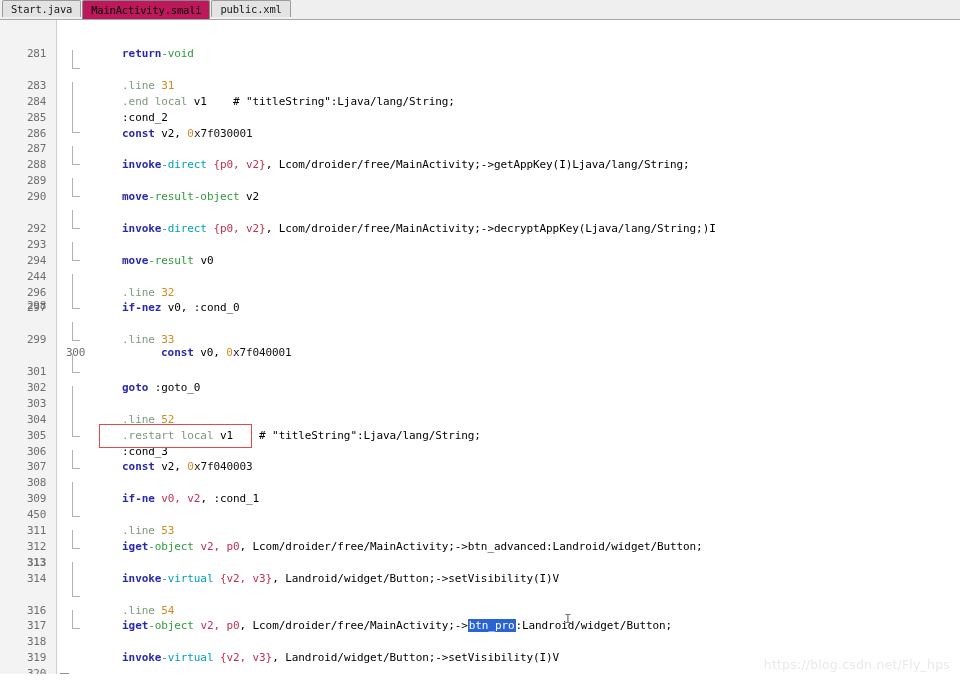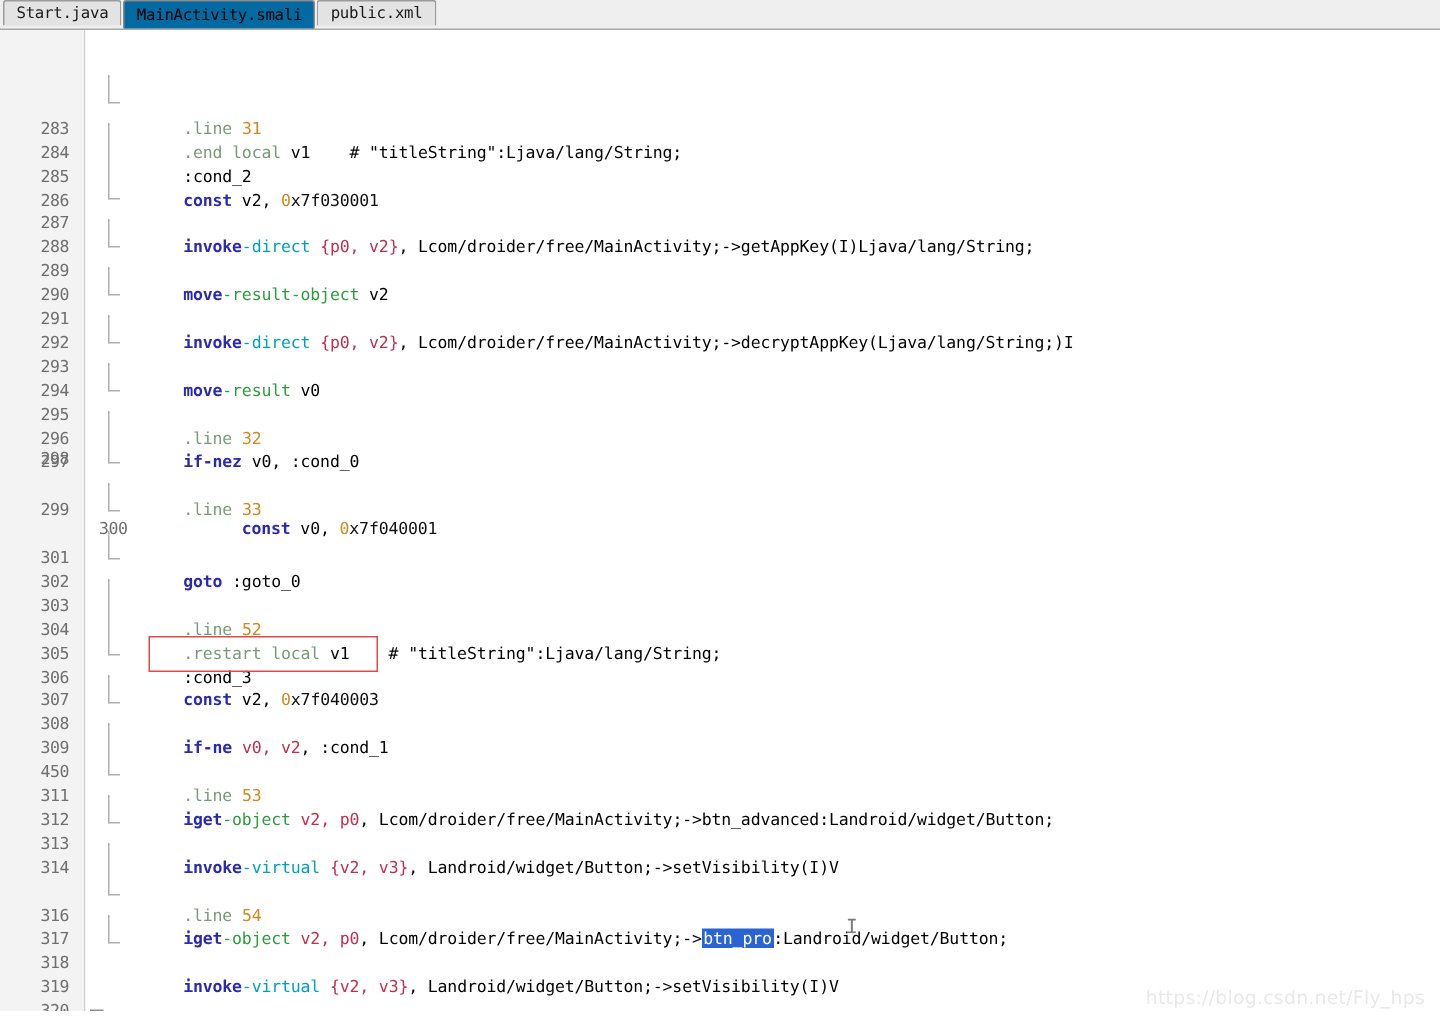--- a/index.html
+++ b/index.html
@@ -29,21 +29,21 @@
     background:#e3e3e3;
     border:1px solid #9b9b9b;
     border-bottom:none;
     border-radius:2px 2px 0 0;
     box-sizing:border-box;
     white-space:nowrap;
     cursor:default;
     letter-spacing:-0.2px;
   }
   .tab.active{
-    background:#0369a1;
+    background:#be185d;
     color:#000;
     height:19px;line-height:19px;
     border-color:#8a8a8a;
     position:relative;z-index:3;
     margin-bottom:-1px;
   }
 
   
   .editor{
     position:relative;
@@ -157,51 +157,51 @@
     <div class="tab active">MainActivity.smali</div>
     <div class="tab">public.xml</div>
   </div>
 
   <div class="editor">
 
     <div class="gutter"></div>
     <div class="foldcol"></div>
 
     <div class="codearea" id="codearea">
+        <div class="row" style="top: 26px;"><div class="lnum">281</div><div class="code">    <span class="k-op">return</span><span class="k-sub2">-void</span></div></div>
         <div class="row" style="top: 57.8px;"><div class="lnum">283</div><div class="code">    <span class="k-dir">.line</span> <span class="k-num">31</span></div></div>
         <div class="row" style="top: 73.7px;"><div class="lnum">284</div><div class="code">    <span class="k-dir">.end local</span> v1    # "titleString":Ljava/lang/String;</div></div>
         <div class="row" style="top: 89.6px;"><div class="lnum">285</div><div class="code">    :cond_2</div></div>
         <div class="row" style="top: 105.5px;"><div class="lnum">286</div><div class="code">    <span class="k-op">const</span> v2, <span class="k-num">0</span><span class="k-plain">x7f030001</span></div></div>
         <div class="row" style="top: 121.4px;"><div class="lnum">287</div><div class="code"></div></div>
         <div class="row" style="top: 137.3px;"><div class="lnum">288</div><div class="code">    <span class="k-op">invoke</span><span class="k-sub">-direct</span> <span class="k-reg">{p0, v2}</span>, Lcom/droider/free/MainActivity;-&gt;getAppKey(I)Ljava/lang/String;</div></div>
         <div class="row" style="top: 153.2px;"><div class="lnum">289</div><div class="code"></div></div>
         <div class="row" style="top: 169.1px;"><div class="lnum">290</div><div class="code">    <span class="k-op">move</span><span class="k-sub2">-result-object</span> v2</div></div>
-        <div class="row" style="top: 185px;"><div class="lnum">291</div><div class="code"></div></div>
         <div class="row" style="top: 200.9px;"><div class="lnum">292</div><div class="code">    <span class="k-op">invoke</span><span class="k-sub">-direct</span> <span class="k-reg">{p0, v2}</span>, Lcom/droider/free/MainActivity;-&gt;decryptAppKey(Ljava/lang/String;)I</div></div>
         <div class="row" style="top: 216.8px;"><div class="lnum">293</div><div class="code"></div></div>
         <div class="row" style="top: 232.7px;"><div class="lnum">294</div><div class="code">    <span class="k-op">move</span><span class="k-sub2">-result</span> v0</div></div>
-        <div class="row" style="top: 248.6px;"><div class="lnum">295</div><div class="code"></div></div>
+        <div class="row" style="top: 248.6px;"><div class="lnum">244</div><div class="code"></div></div>
         <div class="row" style="top: 264.5px;"><div class="lnum">296</div><div class="code">    <span class="k-dir">.line</span> <span class="k-num">32</span></div></div>
         <div class="row" style="top: 280.4px;"><div class="lnum">297</div><div class="code">    <span class="k-op">if-nez</span> v0, :cond_0</div></div>
         <div class="row" style="top: 278px;"><div class="lnum">298</div><div class="code"></div></div>
         <div class="row" style="top: 312.2px;"><div class="lnum">299</div><div class="code">    <span class="k-dir">.line</span> <span class="k-num">33</span></div></div>
         <div class="row" style="top: 325px; margin-left: 39px;"><div class="lnum">300</div><div class="code">    <span class="k-op">const</span> v0, <span class="k-num">0</span><span class="k-plain">x7f040001</span></div></div>
         <div class="row" style="top: 344px;"><div class="lnum">301</div><div class="code"></div></div>
         <div class="row" style="top: 359.9px;"><div class="lnum">302</div><div class="code">    <span class="k-op">goto</span> :goto_0</div></div>
         <div class="row" style="top: 375.8px;"><div class="lnum">303</div><div class="code"></div></div>
         <div class="row" style="top: 391.7px;"><div class="lnum">304</div><div class="code">    <span class="k-dir">.line</span> <span class="k-num">52</span></div></div>
         <div class="row" style="top: 407.6px;"><div class="lnum">305</div><div class="code">    <span class="k-dir">.restart local</span> v1    # "titleString":Ljava/lang/String;</div></div>
         <div class="row" style="top: 423.5px;"><div class="lnum">306</div><div class="code">    :cond_3</div></div>
         <div class="row" style="top: 439.4px;"><div class="lnum">307</div><div class="code">    <span class="k-op">const</span> v2, <span class="k-num">0</span><span class="k-plain">x7f040003</span></div></div>
         <div class="row" style="top: 455.3px;"><div class="lnum">308</div><div class="code"></div></div>
         <div class="row" style="top: 471.2px;"><div class="lnum">309</div><div class="code">    <span class="k-op">if-ne</span> <span class="k-reg">v0, v2</span>, :cond_1</div></div>
         <div class="row" style="top: 487.1px;"><div class="lnum">450</div><div class="code"></div></div>
         <div class="row" style="top: 503px;"><div class="lnum">311</div><div class="code">    <span class="k-dir">.line</span> <span class="k-num">53</span></div></div>
         <div class="row" style="top: 518.9px;"><div class="lnum">312</div><div class="code">    <span class="k-op">iget</span><span class="k-sub2">-object</span> <span class="k-reg">v2, p0</span>, Lcom/droider/free/MainActivity;-&gt;btn_advanced:Landroid/widget/Button;</div></div>
-        <div class="row" style="top: 534.8px;"><div class="lnum">313</div><div class="code"></div></div>
+        <div class="row" style="top: 534.8px; font-weight: bold;"><div class="lnum">313</div><div class="code"></div></div>
         <div class="row" style="top: 550.7px;"><div class="lnum">314</div><div class="code">    <span class="k-op">invoke</span><span class="k-sub">-virtual</span> <span class="k-reg">{v2, v3}</span>, Landroid/widget/Button;-&gt;setVisibility(I)V</div></div>
         <div class="row" style="top: 582.5px;"><div class="lnum">316</div><div class="code">    <span class="k-dir">.line</span> <span class="k-num">54</span></div></div>
         <div class="row" style="top: 598.4px;"><div class="lnum">317</div><div class="code">    <span class="k-op">iget</span><span class="k-sub2">-object</span> <span class="k-reg">v2, p0</span>, Lcom/droider/free/MainActivity;-&gt;<span class="hl-sel">btn_pro</span>:Landroid/widget/Button;</div></div>
         <div class="row" style="top: 614.3px;"><div class="lnum">318</div><div class="code"></div></div>
         <div class="row" style="top: 630.2px;"><div class="lnum">319</div><div class="code">    <span class="k-op">invoke</span><span class="k-sub">-virtual</span> <span class="k-reg">{v2, v3}</span>, Landroid/widget/Button;-&gt;setVisibility(I)V</div></div>
         <div class="row" style="top: 646.1px;"><div class="lnum">320</div><div class="code"></div></div>
       </div>
 
     <div class="fold-bracket" style="top:30px;height:18px;"></div>
     <div class="fold-bracket" style="top:62px;height:50px;"></div>

